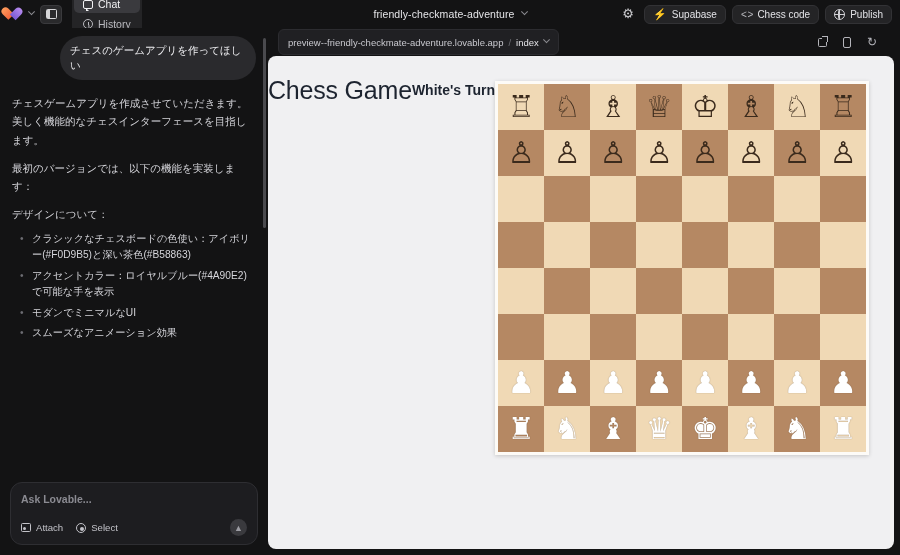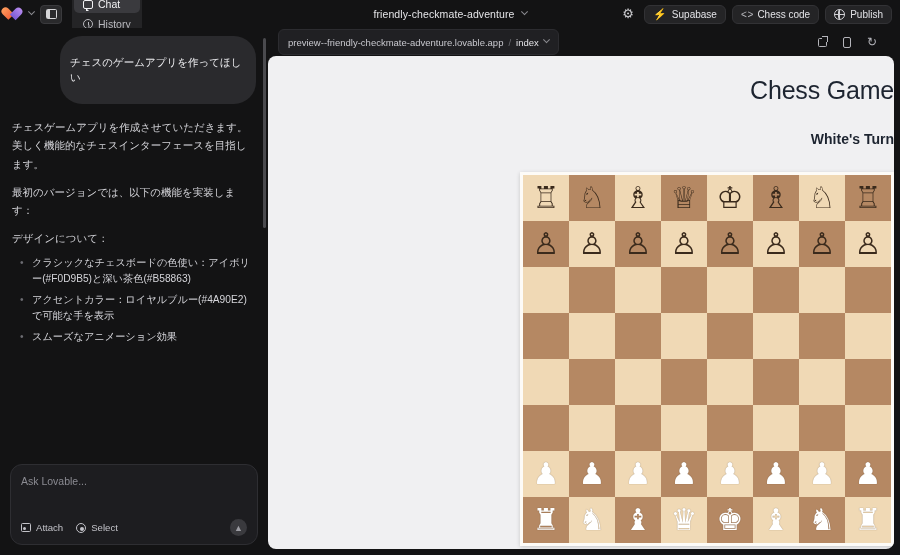--- a/index.html
+++ b/index.html
@@ -97,21 +97,21 @@
   .chat-scroll {
     flex: 1; overflow: hidden; padding: 8px 12px 0 12px;
     position: relative;
   }
   .scrollbar { position: absolute; right: 2px; top: 10px; width: 3px; height: 190px; background: #4a4a4e; border-radius: 2px; }
 
   .user-msg {
     margin-left: auto; max-width: 196px;
     background: #2a2a2d; color: #ededf0;
     font-size: 10.5px; line-height: 1.45;
-    padding: 19px 10px; border-radius: 22px;
+    padding: 7px 10px; border-radius: 22px;
     width: fit-content;
   }
   .assistant { margin-top: 14px; }
   .a-head { display: flex; align-items: center; gap: 6px; }
   .a-name { font-size: 10px; color: #e8e8ea; font-weight: bold; }
   .a-dots { margin-left: auto; color: #6e6e74; font-size: 12px; letter-spacing: 1px; line-height: 6px; }
   .a-body { color: #d5d5da; font-size: 10.5px; line-height: 1.72; margin-top: 9px; }
   .a-body p { margin-bottom: 10px; }
   .a-body ol { margin: 0 0 10px 0; padding-left: 22px; }
   .a-body ol li { margin-bottom: 3.5px; font-size: 10.2px; }
@@ -119,21 +119,21 @@
   .a-body ul li { margin-bottom: 4px; font-size: 10.2px; position: relative; line-height: 1.62; }
   .a-body ul li::before { content: "\2022"; position: absolute; left: -12px; color: #6c6c72; }
   .sec-h { font-size: 10.5px; color: #d5d5da; margin-bottom: 8px; }
 
   
   .composer-wrap { padding: 8px 10px 10px 10px; }
   .composer {
     background: #1d1d20; border: 1px solid #2e2e32; border-radius: 12px;
     padding: 10px 10px 8px 10px;
   }
-  .composer .ph { font-size: 10.5px; color: #8b8b92; margin-bottom: 32px; }
+  .composer .ph { font-size: 10.5px; color: #8b8b92; margin-bottom: 14px; font-weight: bold; }
   .comp-row { display: flex; align-items: center; gap: 13px; }
   .comp-btn { display: flex; align-items: center; gap: 5px; font-size: 9.6px; color: #c3c3c9; }
   .att-ic { width: 10px; height: 9px; border: 1.2px solid currentColor; border-radius: 1.5px; position: relative; }
   .att-ic::after { content:""; position:absolute; left:1.4px; bottom:1px; width:3px; height:3px; border-radius:50%; background: currentColor; }
   .sel-ic { width: 10px; height: 10px; border: 1.2px solid currentColor; border-radius: 50%; position: relative; }
   .sel-ic::after { content:""; position:absolute; left:3px; top:3px; width:4px; height:4px; border-radius:50%; background: currentColor; }
   .send {
     margin-left: auto; width: 17px; height: 17px; border-radius: 50%;
     background: #3a3a3e; color: #9d9da4; display:flex; align-items:center; justify-content:center;
     font-size: 9px;
@@ -151,21 +151,21 @@
   .url .pg { color: #e2e2e6; }
   .pv-actions { margin-left: auto; display: flex; align-items: center; gap: 13px; padding-right: 6px; }
   .pa { width: 12px; height: 12px; color: #b5b5bb; display:flex; align-items:center; justify-content:center; font-size: 11px; }
   .ic-ext { width: 9px; height: 9px; border: 1.2px solid currentColor; border-radius: 1.5px; position: relative; }
   .ic-ext::after { content:""; position: absolute; right: -2.5px; top: -2.5px; width: 5px; height: 5px; border-top: 1.2px solid currentColor; border-right: 1.2px solid currentColor; background: #131314; }
   .ic-mob { width: 7.5px; height: 11px; border: 1.2px solid currentColor; border-radius: 2px; }
   .ic-ref { font-size: 12px; line-height: 11px; }
 
   .canvas {
     flex: 1; background: #f0f0f2; border-radius: 8px; overflow: hidden;
-    display: flex; flex-direction: column; align-items: flex-end;
+    display: flex; flex-direction: row; align-items: flex-start;
     min-height: 0;
   }
   .pv-title { font-size: 25px; color: #1d2430; margin-top: 20px; font-weight: normal; letter-spacing: -.2px; }
   .pv-turn { font-size: 14px; color: #1d2430; margin-top: 26px; font-weight: bold; }
 
   .board-wrap { margin-top: 25px; border: 3px solid #fdfbf7; box-shadow: 0 1px 4px rgba(0,0,0,.18); }
   .board { display: grid; grid-template-columns: repeat(8, 46px); grid-template-rows: repeat(8, 46px); }
   .sq { display: flex; align-items: center; justify-content: center; font-size: 30px; line-height: 1; }
   .sq.l { background: #f0d9b5; }
   .sq.d { background: #b58863; }
@@ -235,20 +235,21 @@
           <div class="a-body">
             <p>チェスゲームアプリを作成させていただきます。美しく機能的なチェスインターフェースを目指します。</p>
             <p>最初のバージョンでは、以下の機能を実装します：</p>
 
 
             <div class="sec-h">デザインについて：</div>
 
             <ul>
               <li>クラシックなチェスボードの色使い：アイボリー(#F0D9B5)と深い茶色(#B58863)</li>
               <li>アクセントカラー：ロイヤルブルー(#4A90E2)で可能な手を表示</li>
+              <li>モダンでミニマルなUI</li>
               <li>スムーズなアニメーション効果</li>
             </ul>
 
           </div>
         </div>
       </div>
 
       <div class="composer-wrap">
         <div class="composer">
           <div class="ph">Ask Lovable...</div>

